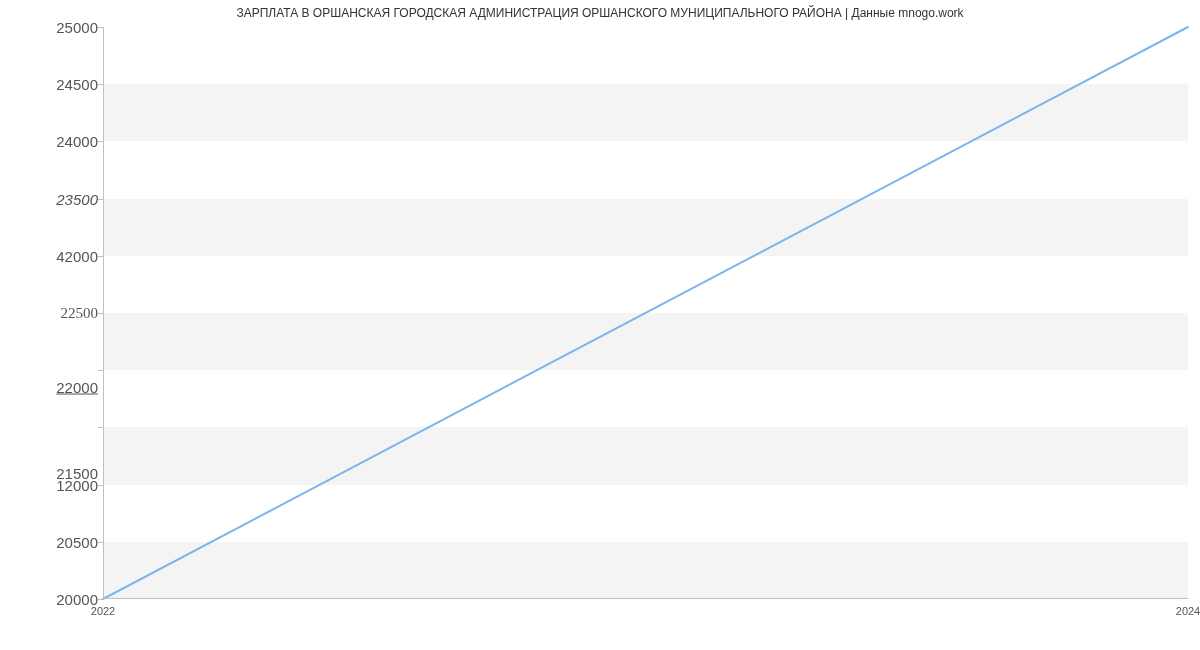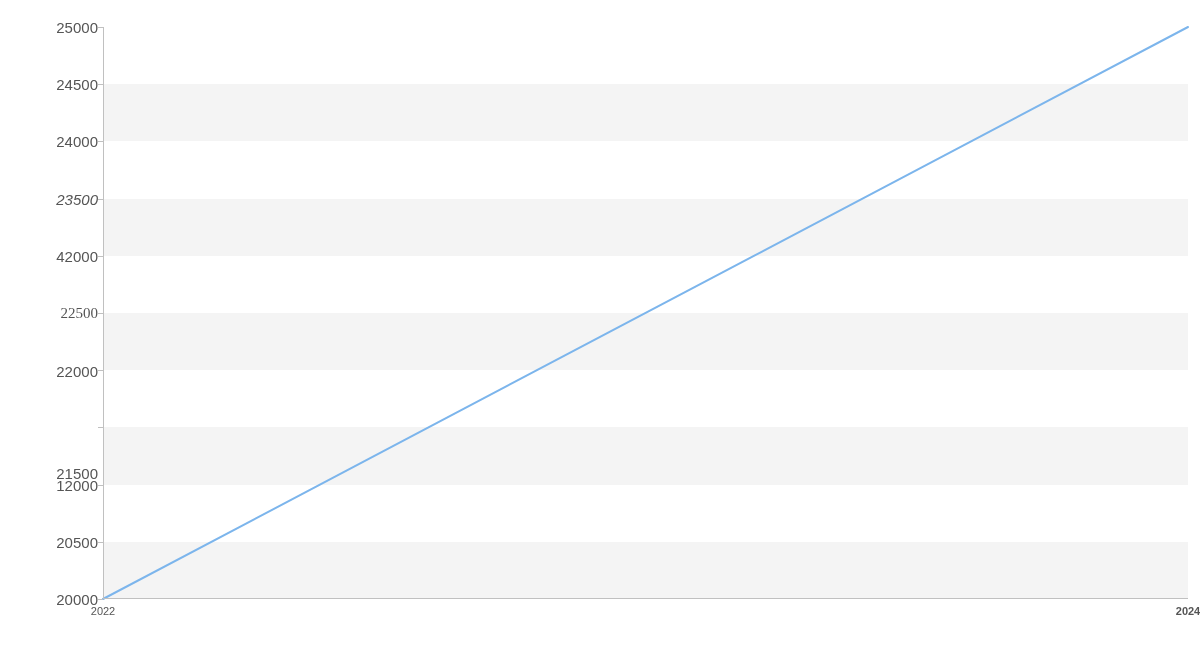--- a/index.html
+++ b/index.html
@@ -92,20 +92,21 @@
     stroke: #7cb5ec;
     stroke-width: 2;
     stroke-linecap: round;
     stroke-linejoin: round;
   }
 </style>
 </head>
 <body>
 
 <div class="container">
+  <div class="title">ЗАРПЛАТА В ОРШАНСКАЯ ГОРОДСКАЯ АДМИНИСТРАЦИЯ ОРШАНСКОГО МУНИЦИПАЛЬНОГО РАЙОНА | Данные mnogo.work</div>
 
   <div class="plot">
       <div class="grid-band" style="top: 0px; height: 57.2px; background: rgb(255, 255, 255);"></div>
       <div class="grid-band" style="top: 57.2px; height: 57.2px; background: rgb(244, 244, 244);"></div>
       <div class="grid-band" style="top: 114.4px; height: 57.2px; background: rgb(255, 255, 255);"></div>
       <div class="grid-band" style="top: 171.6px; height: 57.2px; background: rgb(244, 244, 244);"></div>
       <div class="grid-band" style="top: 228.8px; height: 57.2px; background: rgb(255, 255, 255);"></div>
       <div class="grid-band" style="top: 286px; height: 57.2px; background: rgb(244, 244, 244);"></div>
       <div class="grid-band" style="top: 343.2px; height: 57.2px; background: rgb(255, 255, 255);"></div>
       <div class="grid-band" style="top: 400.4px; height: 57.2px; background: rgb(244, 244, 244);"></div>
@@ -126,22 +127,22 @@
       <div class="y-tick-mark" style="top: 228.8px;"></div>
       <div class="y-tick-mark" style="top: 171.6px;"></div>
       <div class="y-tick-mark" style="top: 114.4px;"></div>
       <div class="y-tick-mark" style="top: 57.2px;"></div>
       <div class="y-tick-mark" style="top: 0px;"></div>
     </div>
 <div class="y-tick-label" style="top: 599px;">20000</div>
     <div class="y-tick-label" style="top: 541.8px;">20500</div>
     <div class="y-tick-label" style="top: 484.6px;">12000</div>
     <div class="y-tick-label" style="top: 427.4px; margin-top: 46px;">21500</div>
-    <div class="y-tick-label" style="top: 371px;">22000</div>
+    <div class="y-tick-label" style="top: 387px; text-decoration: underline;">22000</div>
     <div class="y-tick-label" style="top: 313px; font-family: Liberation Serif, serif;">22500</div>
     <div class="y-tick-label" style="top: 255.8px;">42000</div>
     <div class="y-tick-label" style="top: 198.6px; font-style: italic;">23500</div>
     <div class="y-tick-label" style="top: 141.4px;">24000</div>
     <div class="y-tick-label" style="top: 84.2px;">24500</div>
     <div class="y-tick-label" style="top: 27px;">25000</div>
     <div class="x-tick-label" style="left: 103px;">2022</div>
-    <div class="x-tick-label" style="left: 1188px; font-weight: bold;">2024</div>
+    <div class="x-tick-label" style="left: 1188px;">2024</div>
   </div>
 
 </body></html>

